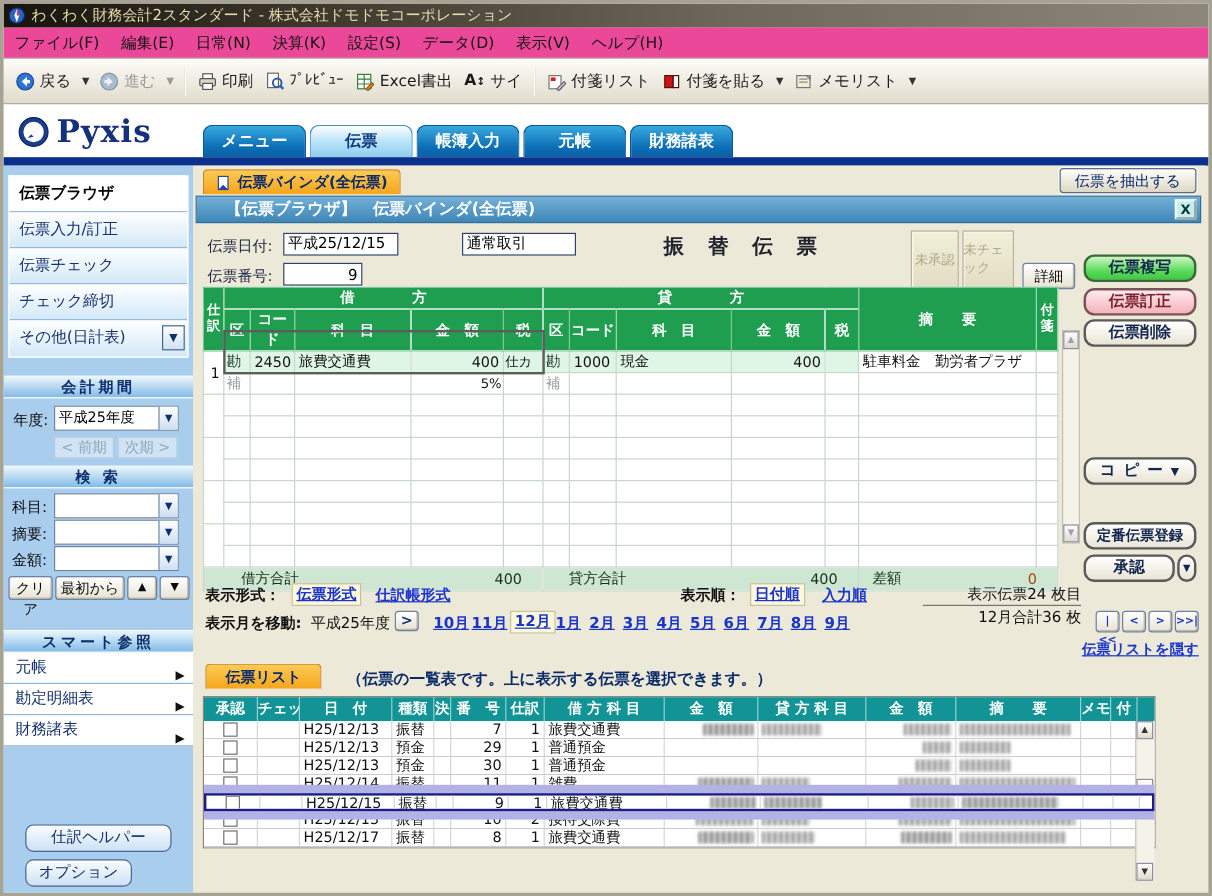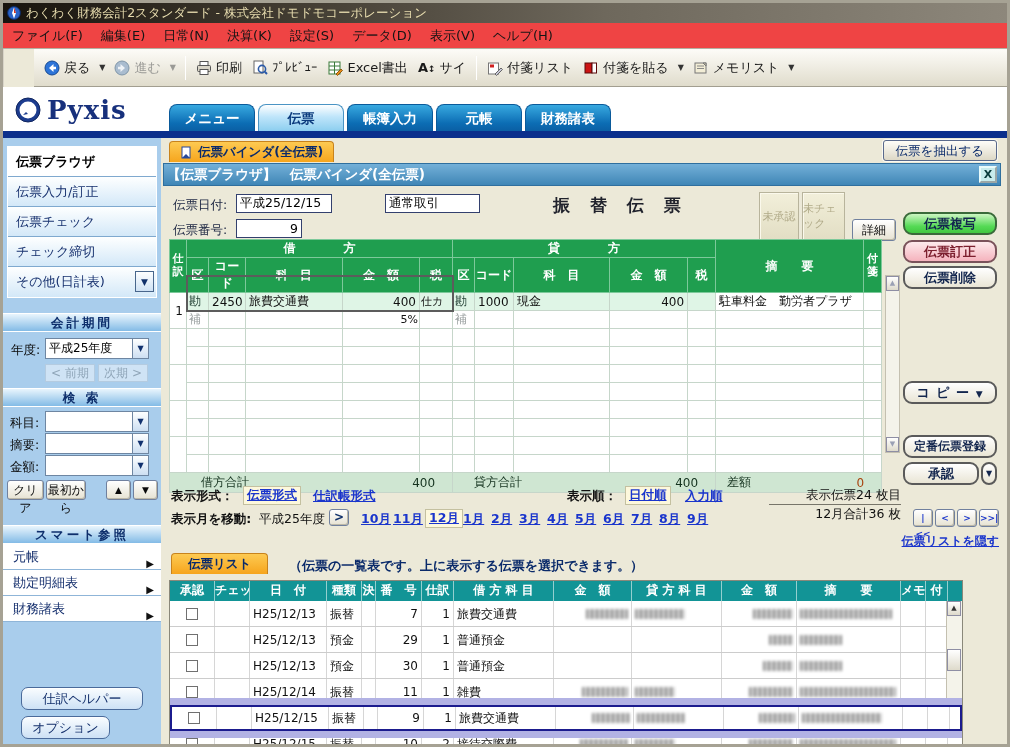--- a/index.html
+++ b/index.html
@@ -6,27 +6,27 @@
   body { font-family:"DejaVu Sans", sans-serif; background:#888; }
   .window { position:relative; width:1010px; height:747px; background:#ece9d8;
             border:3px solid #a6a294; box-shadow:inset 1px 1px 0 #d8d4c8; overflow:hidden; }
 
   
   .titlebar { position:absolute; left:0; top:0; right:0; height:20px;
     background:linear-gradient(90deg,#17130d 0%,#3c362c 25%,#6e685c 60%,#8d877b 100%);
     display:flex; align-items:center; gap:5px; padding-left:4px;
     color:#e7dcae; font-size:12.5px; }
   
-  .menubar { position:absolute; left:0; top:20px; right:0; height:26px; background:#ef4444;
+  .menubar { position:absolute; left:0; top:20px; right:0; height:26px; background:#ec4899;
     border-bottom:1px solid #b4b0a2; display:flex; align-items:center; font-size:13px; color:#141414; }
   .menubar span { padding:4px 9px; cursor:default; }
   
   .toolbar { position:absolute; left:0; top:46px; right:0; height:38px;
     background:linear-gradient(#fdfcf8,#e0dccc); border-bottom:1px solid #a29e90;
-    display:flex; align-items:center; padding:0 5px; font-size:13px; color:#1a1a1a;margin-left:31px; }
+    display:flex; align-items:center; padding:0 5px; font-size:13px; color:#1a1a1a; }
   .tbtn { display:flex; align-items:center; gap:4px; padding:4px 5px; white-space:nowrap; }
   .caret { font-size:8px; color:#333; padding:0 4px; }
   .dis { color:#9a9a96; }
   .tsep { width:1px; height:24px; background:#aaa697; border-right:1px solid #fff; margin:0 5px; }
   .size-glyph { font-weight:bold; font-size:13px; }
   .size-glyph small { font-size:9px; }
 
   
   .logorow { position:absolute; left:0; top:84px; right:0; height:44px; background:#ffffff; }
   .brand { position:absolute; left:12px; top:8px; display:flex; align-items:center; gap:6px; }
@@ -69,21 +69,21 @@
   
   .main { position:absolute; left:158px; top:135px; right:2px; bottom:2px; background:#ece9d8; }
   .otab { position:absolute; height:21px; padding:0 10px; display:flex; align-items:center; gap:5px;
     background:linear-gradient(#fdca52,#f6a51d); border:1px solid #c8831c; border-bottom:none;
     border-radius:4px 4px 0 0; font-size:12.5px; font-weight:bold; color:#0a2a6a; }
   .extractbtn { position:absolute; right:8px; top:2px; height:21px; padding:0 12px; font-size:12.5px;
     color:#0a2a6a; background:linear-gradient(#fefdf8,#ddd8c6); border:1px solid #5a6a8c; border-radius:3px;
     box-shadow:0 0 0 1px #fbfaf2; line-height:19px; }
   .paneltitle { position:absolute; left:2px; right:4px; top:25px; height:23px;
     background:linear-gradient(#74b0d8,#3f86b6); border:1px solid #2f6f9e;
-    color:#fff; font-weight:bold; font-size:13.5px; line-height:21px; padding-left:3px; }
+    color:#fff; font-weight:bold; font-size:13.5px; line-height:21px; padding-left:24px; }
   .closex { position:absolute; right:3px; top:2px; width:18px; height:17px; background:#c8ecec;
     border:2px outset #e8fbfb; color:#083a3a; font-size:11px; font-weight:bold; text-align:center; line-height:13px; }
   .flabel { position:absolute; font-size:12.5px; color:#1a2440; }
   .finput { position:absolute; height:19px; border:1px solid #33406e; background:#fff; font-size:12.5px;
     padding:0 3px; font-family:"DejaVu Sans",sans-serif; color:#000; }
   .sliptitle { position:absolute; font-size:17px; font-weight:bold; letter-spacing:7px; color:#20222c; }
   .badge { position:absolute; width:40px; height:48px; background:linear-gradient(#f2efda,#e2dec4);
     border:1px solid #b8b49c; box-shadow:inset 1px 1px 0 #fbf9ec; color:#b0aa88; font-size:11px;
     display:flex; align-items:center; justify-content:center; }
   .detailbtn { position:absolute; width:44px; height:22px; line-height:20px; }
@@ -130,21 +130,21 @@
   .navbtns { position:absolute; right:6px; top:371px; display:flex; gap:2px; }
   .navbtn { width:20px; height:18px; font-size:9px; font-weight:bold; color:#1a35cc; line-height:16px; }
   .monthbtn { position:absolute; width:20px; height:17px; line-height:15px; color:#10306a; font-weight:bold; }
 
   
   .hint { position:absolute; font-size:13px; font-weight:bold; color:#0a2a6a; }
   .listwrap { position:absolute; left:8px; top:442px; width:794px; border:1px solid #8a887a; background:#fff; }
   .lhead { display:flex; height:20px; background:#129496; }
   .lhead .lc { color:#fff; font-size:12px; font-weight:bold; text-align:center; line-height:19px;
     border-right:1px solid rgba(255,255,255,.55); overflow:hidden; white-space:nowrap; }
-  .lrow { display:flex; height:26px; border-bottom:1px solid #cccccc; background:#fff; position:relative; }
+  .lrow { display:flex; height:15px; border-bottom:1px solid #cccccc; background:#fff; position:relative; }
   .lrow .lc { font-size:12px; color:#111; line-height:18px; padding:0 3px; border-right:1px solid #d6d6d6;
     overflow:hidden; white-space:nowrap; display:flex; align-items:center; }
   .lc.num { justify-content:flex-end; }
   .lrow.selected { border:2px solid #1b1b8e; box-shadow:0 -7px 0 #b2b2e4, 0 7px 0 #b2b2e4; z-index:2; }
   .cb { width:12px; height:12px; background:#fff; border:1px solid #707070; margin:0 auto; }
   .bl { height:10px; background:repeating-linear-gradient(90deg,#8c8c8c 0 2px,#d2d2d2 2px 5px);
     filter:blur(1.4px); border-radius:1px; }
   .c0{width:45px}.c1{width:35px}.c2{width:77px}.c3{width:35px}.c4{width:14px}.c5{width:46px}
   .c6{width:32px}.c7{width:100px}.c8{width:78px}.c9{width:90px}.c10{width:75px}.c11{width:104px}
   .c12{width:25px}.c13{width:22px}
@@ -303,21 +303,21 @@
     <div class="scombo" style="left:42px; top:295px; width:104px">
       <span class="val"></span>
       <span class="ddbtn">▼</span>
     </div>
     <span class="slabel" style="left:7px; top:321px">金額:</span>
     <div class="scombo" style="left:42px; top:317px; width:104px">
       <span class="val"></span>
       <span class="ddbtn">▼</span>
     </div>
     <div class="xpbtn" style="position:absolute; left:4px; top:342px; width:37px; height:20px; line-height:18px">クリア</div>
-    <div class="xpbtn" style="position:absolute; left:43px; top:342px; width:40px; height:20px; line-height:18px">最初から</div>
+    <div class="xpbtn" style="position:absolute; left:43px; top:342px; width:58px; height:20px; line-height:18px">最初から</div>
     <div class="xpbtn" style="position:absolute; left:103px; top:342px; width:25px; height:20px; line-height:18px; font-size:9px">▲</div>
     <div class="xpbtn" style="position:absolute; left:130px; top:342px; width:25px; height:20px; line-height:18px; font-size:9px">▼</div>
 
     <div class="shdr" style="top:387px">スマート参照</div>
     <div style="position:absolute; left:0; right:0; top:406px">
       <div class="smart-item">
         <span>元帳</span>
         <span class="arr">▶</span>
       </div>
       <div class="smart-item">

